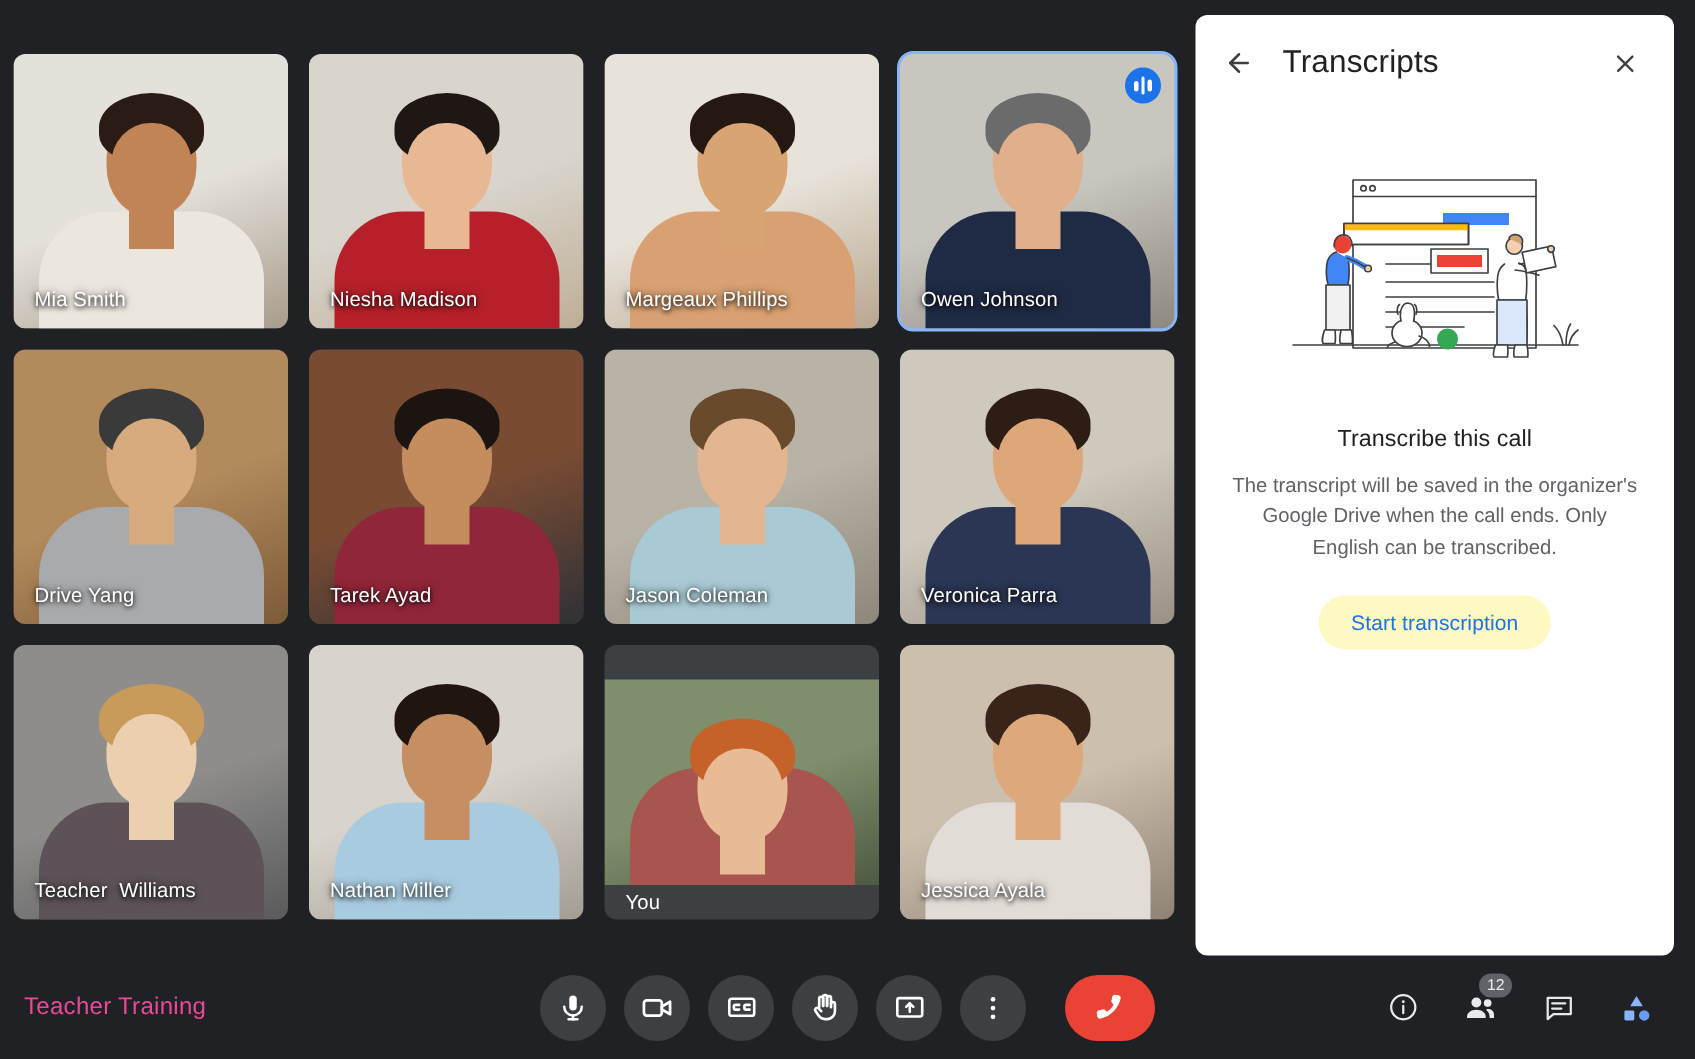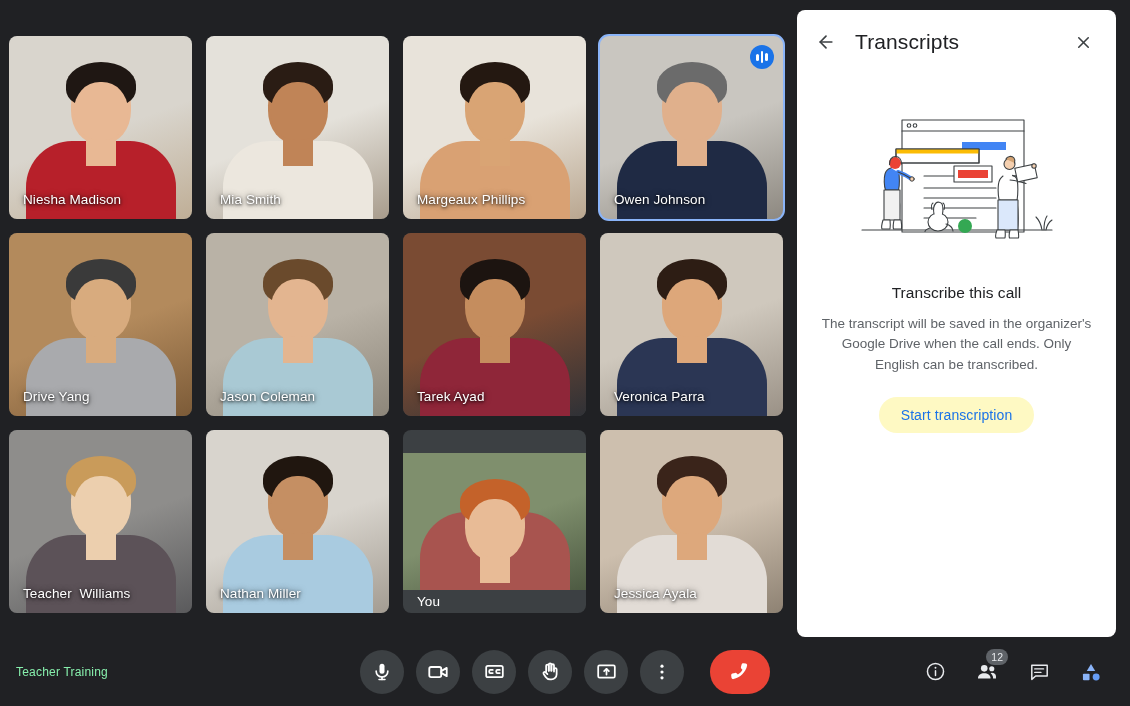--- a/index.html
+++ b/index.html
@@ -91,21 +91,21 @@
     font-weight: 500; cursor: pointer; letter-spacing: .1px;
   }
 
   
   .bottombar {
     position: absolute; left: 0; bottom: 0; width: 1130px; height: 69px;
     display: flex; align-items: center;
   }
   .meeting-title {
     position: absolute; left: 16px; top: 50%; transform: translateY(-50%);
-    color: #86efac; font-size: 12px; letter-spacing: .2px; white-space: nowrap;
+    color: #ec4899; font-size: 16px; letter-spacing: .2px; white-space: nowrap;
   }
   .center-controls {
     position: absolute; left: 50%; transform: translateX(-50%);
     display: flex; align-items: center; gap: 12px;
   }
   .ctrl {
     width: 44px; height: 44px; border-radius: 50%;
     background: #3c4043; border: none; cursor: pointer;
     display: flex; align-items: center; justify-content: center;
   }
@@ -128,44 +128,44 @@
     border-radius: 8px; padding: 1px 5px; min-width: 20px;
     text-align: center; line-height: 14px; font-weight: 500;
   }
 </style>
 </head>
 <body>
 
 <div class="app">
 
   <div class="grid" id="grid">
+      <div class="tile">
+        <div class="photo">
+          <div class="sc" style="background:linear-gradient(160deg,#e4e1da 0%,#e4e1da 52%,#a89c8c 100%)"></div>
+          <div class="body" style="bottom:0;width:150px;height:78px;background:#ece7de"></div>
+          <div class="head" style="top:34px;width:60px;height:74px;background:#c08457"></div>
+          <div class="hair" style="top:26px;width:70px;height:46px;border-radius:50% 50% 40% 40%;background:#2a1c14"></div>
+          <div class="head" style="top:46px;width:54px;height:58px;background:#c08457"></div>
+          <div style="position:absolute;left:50%;top:104px;transform:translateX(-50%);width:30px;height:26px;background:#c08457"></div>
+        </div>
+        <div class="namelabel">Mia Smith</div>
+      </div>
       <div class="tile">
         <div class="photo">
           <div class="sc" style="background:linear-gradient(160deg,#d9d5cd 0%,#d9d5cd 52%,#bfae96 100%)"></div>
           <div class="body" style="bottom:0;width:150px;height:78px;background:#b7202a"></div>
           <div class="head" style="top:34px;width:60px;height:74px;background:#e8b894"></div>
           <div class="hair" style="top:26px;width:70px;height:46px;border-radius:50% 50% 40% 40%;background:#1f1713"></div>
           <div class="head" style="top:46px;width:54px;height:58px;background:#e8b894"></div>
           <div style="position:absolute;left:50%;top:104px;transform:translateX(-50%);width:30px;height:26px;background:#e8b894"></div>
         </div>
         <div class="namelabel">Niesha Madison</div>
       </div>
       <div class="tile">
         <div class="photo">
-          <div class="sc" style="background:linear-gradient(160deg,#e4e1da 0%,#e4e1da 52%,#a89c8c 100%)"></div>
-          <div class="body" style="bottom:0;width:150px;height:78px;background:#ece7de"></div>
-          <div class="head" style="top:34px;width:60px;height:74px;background:#c08457"></div>
-          <div class="hair" style="top:26px;width:70px;height:46px;border-radius:50% 50% 40% 40%;background:#2a1c14"></div>
-          <div class="head" style="top:46px;width:54px;height:58px;background:#c08457"></div>
-          <div style="position:absolute;left:50%;top:104px;transform:translateX(-50%);width:30px;height:26px;background:#c08457"></div>
-        </div>
-        <div class="namelabel">Mia Smith</div>
-      </div>
-      <div class="tile">
-        <div class="photo">
           <div class="sc" style="background:linear-gradient(160deg,#e8e3da 0%,#e8e3da 52%,#b9a68f 100%)"></div>
           <div class="body" style="bottom:0;width:150px;height:78px;background:#d9a173"></div>
           <div class="head" style="top:34px;width:60px;height:74px;background:#d9a474"></div>
           <div class="hair" style="top:26px;width:70px;height:46px;border-radius:50% 50% 40% 40%;background:#241811"></div>
           <div class="head" style="top:46px;width:54px;height:58px;background:#d9a474"></div>
           <div style="position:absolute;left:50%;top:104px;transform:translateX(-50%);width:30px;height:26px;background:#d9a474"></div>
         </div>
         <div class="namelabel">Margeaux Phillips</div>
       </div>
       <div class="tile speaking">
@@ -190,39 +190,39 @@
           <div class="body" style="bottom:0;width:150px;height:78px;background:#a9aaad"></div>
           <div class="head" style="top:34px;width:60px;height:74px;background:#d8ab7e"></div>
           <div class="hair" style="top:26px;width:70px;height:46px;border-radius:50% 50% 40% 40%;background:#3a3a3a"></div>
           <div class="head" style="top:46px;width:54px;height:58px;background:#d8ab7e"></div>
           <div style="position:absolute;left:50%;top:104px;transform:translateX(-50%);width:30px;height:26px;background:#d8ab7e"></div>
         </div>
         <div class="namelabel">Drive Yang</div>
       </div>
       <div class="tile">
         <div class="photo">
+          <div class="sc" style="background:linear-gradient(160deg,#7a4b33 0%,#7a4b33 52%,#2f3136 100%)"></div>
+          <div class="body" style="bottom:0;width:150px;height:78px;background:#8f2639"></div>
+          <div class="head" style="top:34px;width:60px;height:74px;background:#c58d5e"></div>
+          <div class="hair" style="top:26px;width:70px;height:46px;border-radius:50% 50% 40% 40%;background:#1c1410"></div>
+          <div class="head" style="top:46px;width:54px;height:58px;background:#c58d5e"></div>
+          <div style="position:absolute;left:50%;top:104px;transform:translateX(-50%);width:30px;height:26px;background:#c58d5e"></div>
+        </div>
+        <div class="namelabel">Tarek Ayad</div>
+      </div>
+      <div class="tile">
+        <div class="photo">
           <div class="sc" style="background:linear-gradient(160deg,#b9b2a6 0%,#b9b2a6 52%,#8d867a 100%)"></div>
           <div class="body" style="bottom:0;width:150px;height:78px;background:#a9c9d4"></div>
           <div class="head" style="top:34px;width:60px;height:74px;background:#e3b590"></div>
           <div class="hair" style="top:26px;width:70px;height:46px;border-radius:50% 50% 40% 40%;background:#6a4a2c"></div>
           <div class="head" style="top:46px;width:54px;height:58px;background:#e3b590"></div>
           <div style="position:absolute;left:50%;top:104px;transform:translateX(-50%);width:30px;height:26px;background:#e3b590"></div>
         </div>
         <div class="namelabel">Jason Coleman</div>
-      </div>
-      <div class="tile">
-        <div class="photo">
-          <div class="sc" style="background:linear-gradient(160deg,#7a4b33 0%,#7a4b33 52%,#2f3136 100%)"></div>
-          <div class="body" style="bottom:0;width:150px;height:78px;background:#8f2639"></div>
-          <div class="head" style="top:34px;width:60px;height:74px;background:#c58d5e"></div>
-          <div class="hair" style="top:26px;width:70px;height:46px;border-radius:50% 50% 40% 40%;background:#1c1410"></div>
-          <div class="head" style="top:46px;width:54px;height:58px;background:#c58d5e"></div>
-          <div style="position:absolute;left:50%;top:104px;transform:translateX(-50%);width:30px;height:26px;background:#c58d5e"></div>
-        </div>
-        <div class="namelabel">Tarek Ayad</div>
       </div>
       <div class="tile">
         <div class="photo">
           <div class="sc" style="background:linear-gradient(160deg,#cfc8bd 0%,#cfc8bd 52%,#9a9186 100%)"></div>
           <div class="body" style="bottom:0;width:150px;height:78px;background:#2b3654"></div>
           <div class="head" style="top:34px;width:60px;height:74px;background:#dda77a"></div>
           <div class="hair" style="top:26px;width:70px;height:46px;border-radius:50% 50% 40% 40%;background:#2d1d14"></div>
           <div class="head" style="top:46px;width:54px;height:58px;background:#dda77a"></div>
           <div style="position:absolute;left:50%;top:104px;transform:translateX(-50%);width:30px;height:26px;background:#dda77a"></div>
         </div>

